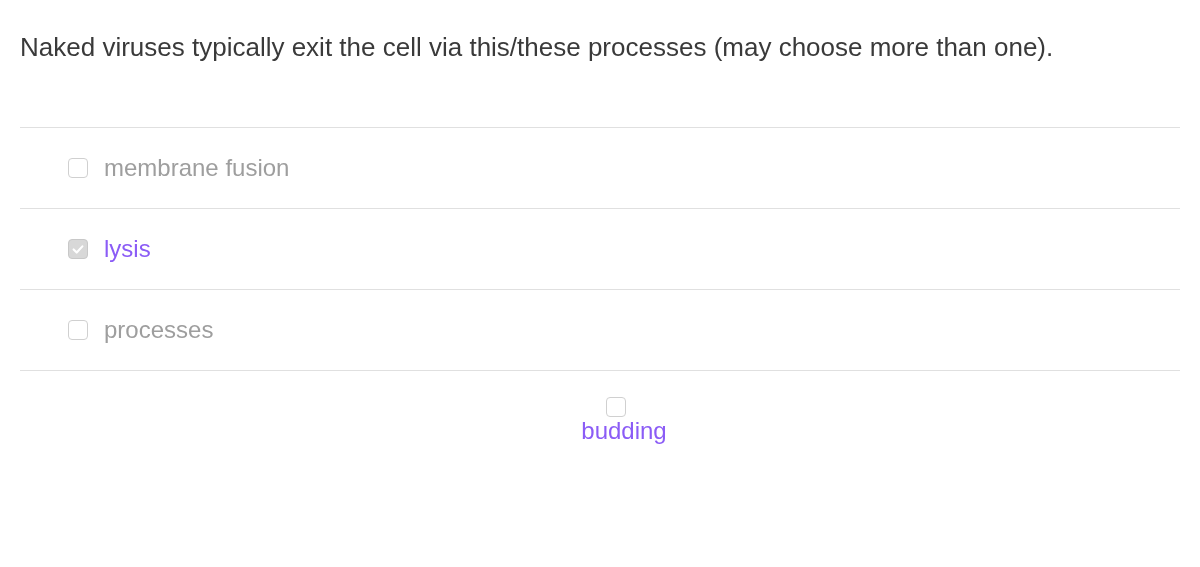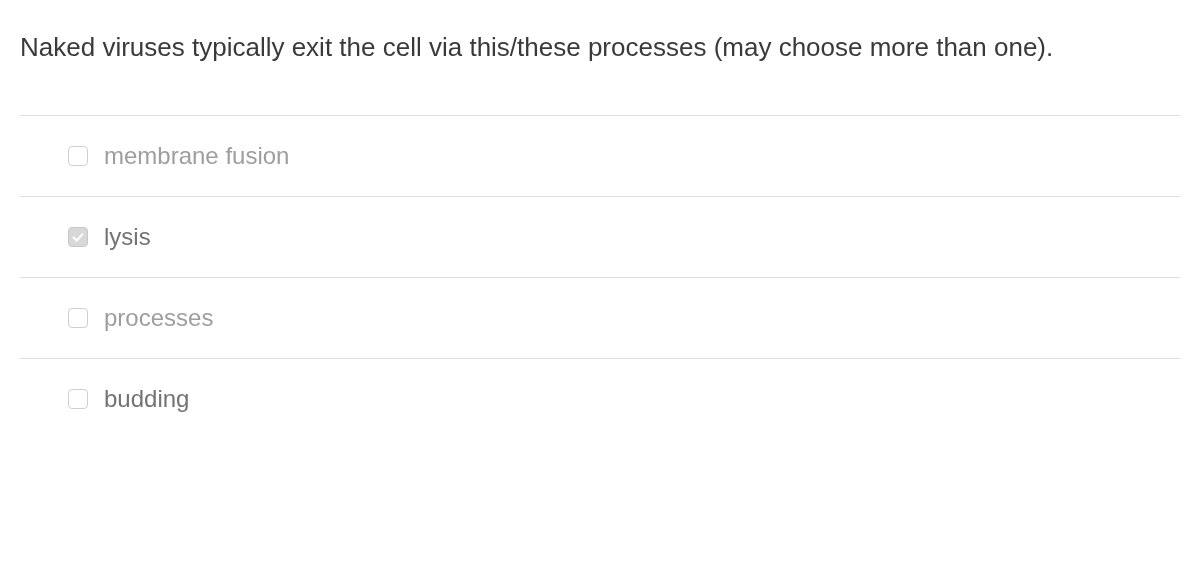--- a/index.html
+++ b/index.html
@@ -10,34 +10,35 @@
     body {
       font-family: -apple-system, BlinkMacSystemFont, "Segoe UI", "Helvetica Neue", Arial, sans-serif;
       background: #ffffff;
       width: 1200px;
       padding: 28px 20px 20px 20px;
     }
     .question-text {
       font-size: 26px;
       color: #3a3a3a;
       line-height: 1.5;
-      margin-bottom: 48px;
+      margin-bottom: 60px;
       font-weight: 400;
     }
     .options-list {
       border-top: 1px solid #e0e0e0;
     }
     .option-row {
       display: flex;
       align-items: center;
       padding: 26px 0 26px 48px;
       border-bottom: 1px solid #e0e0e0;
     }
     .option-row:last-child {
       border-bottom: none;
+      flex-direction: column;
     }
     .checkbox {
       width: 20px;
       height: 20px;
       border: 1.5px solid #d0d0d0;
       border-radius: 4px;
       margin-right: 16px;
       display: flex;
       align-items: center;
       justify-content: center;
@@ -51,21 +52,21 @@
     .checkbox svg {
       width: 14px;
       height: 14px;
       opacity: 0;
     }
     .checkbox.checked svg {
       opacity: 1;
     }
     .option-label {
       font-size: 24px;
-      color: #737373;
+      color: #8b5cf6;
       font-weight: 400;
     }
     .option-label.faded {
       color: #9e9e9e;
       text-align: right;
     }
   </style>
 </head>
 <body>
 

